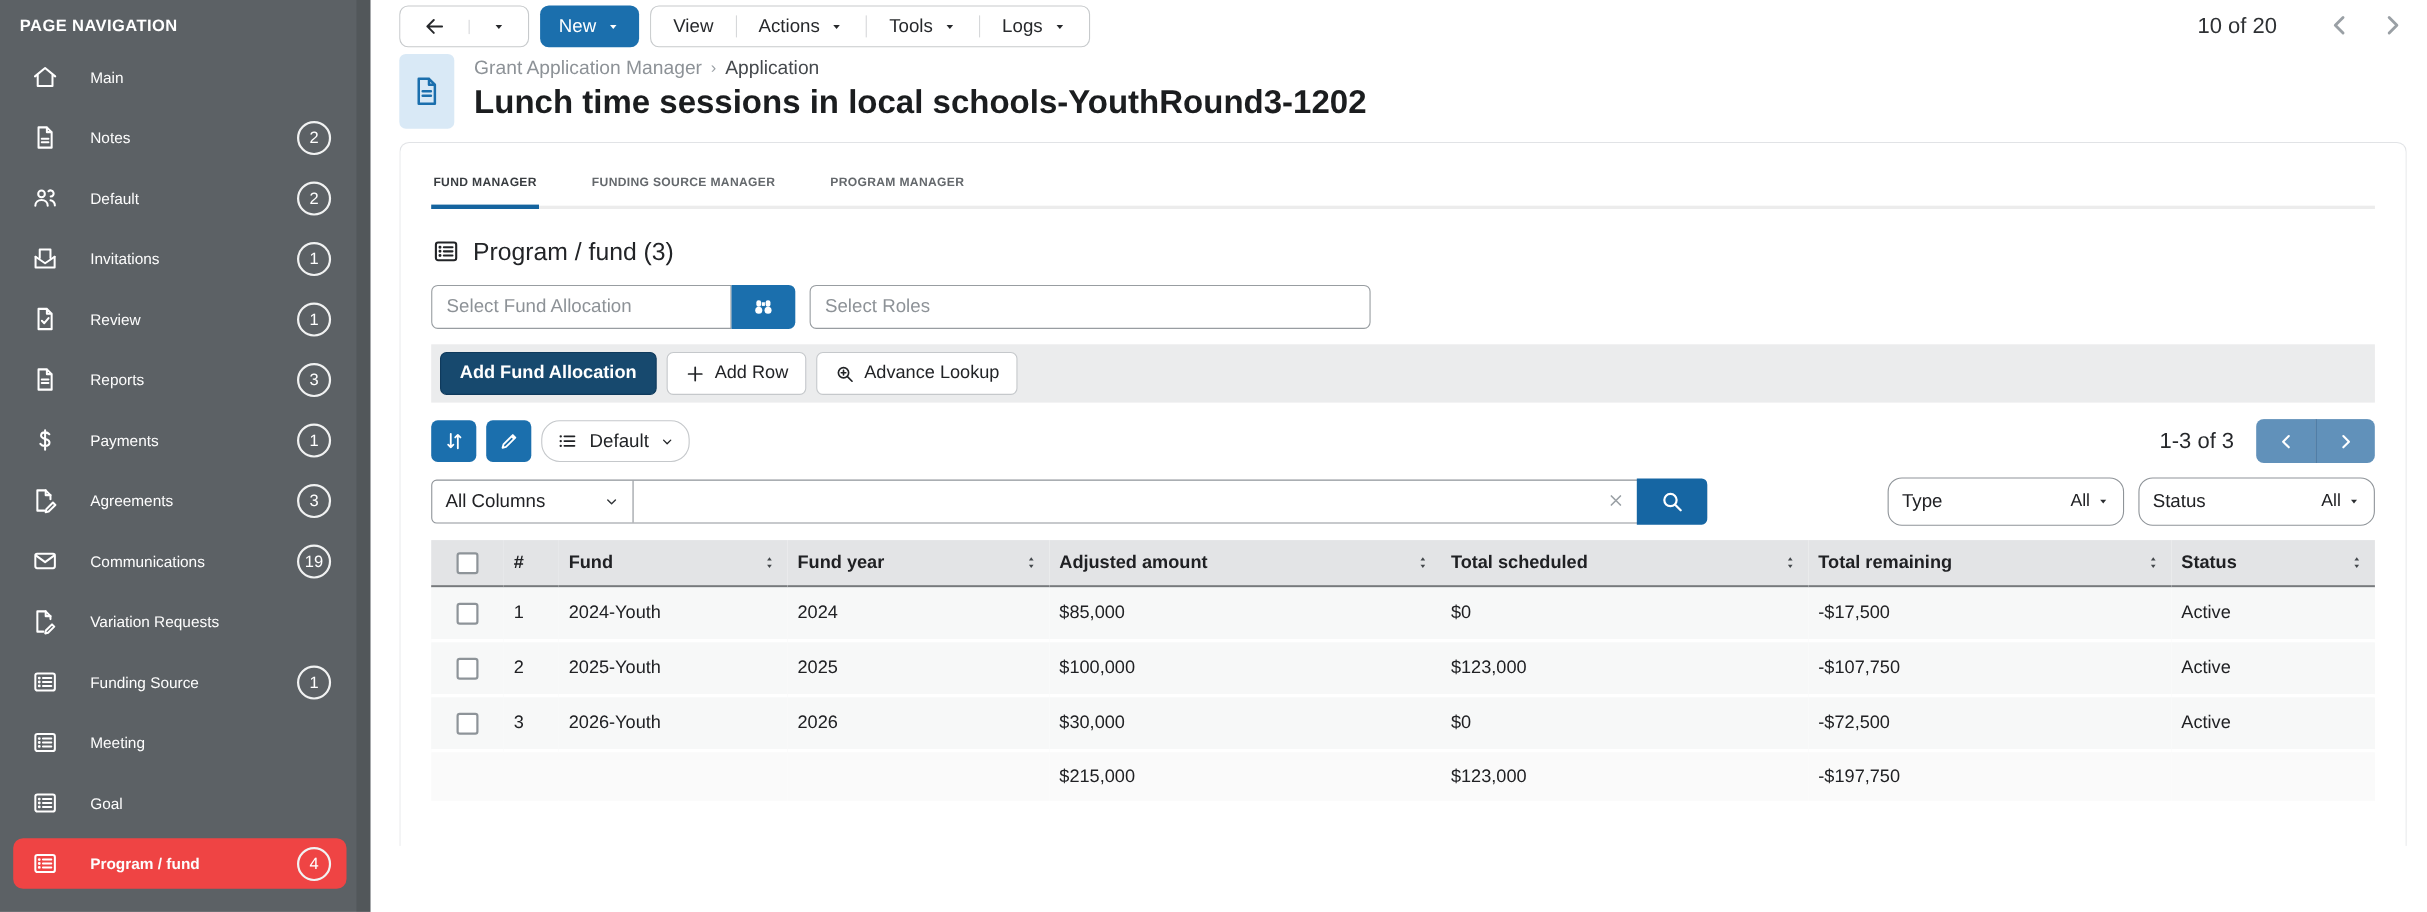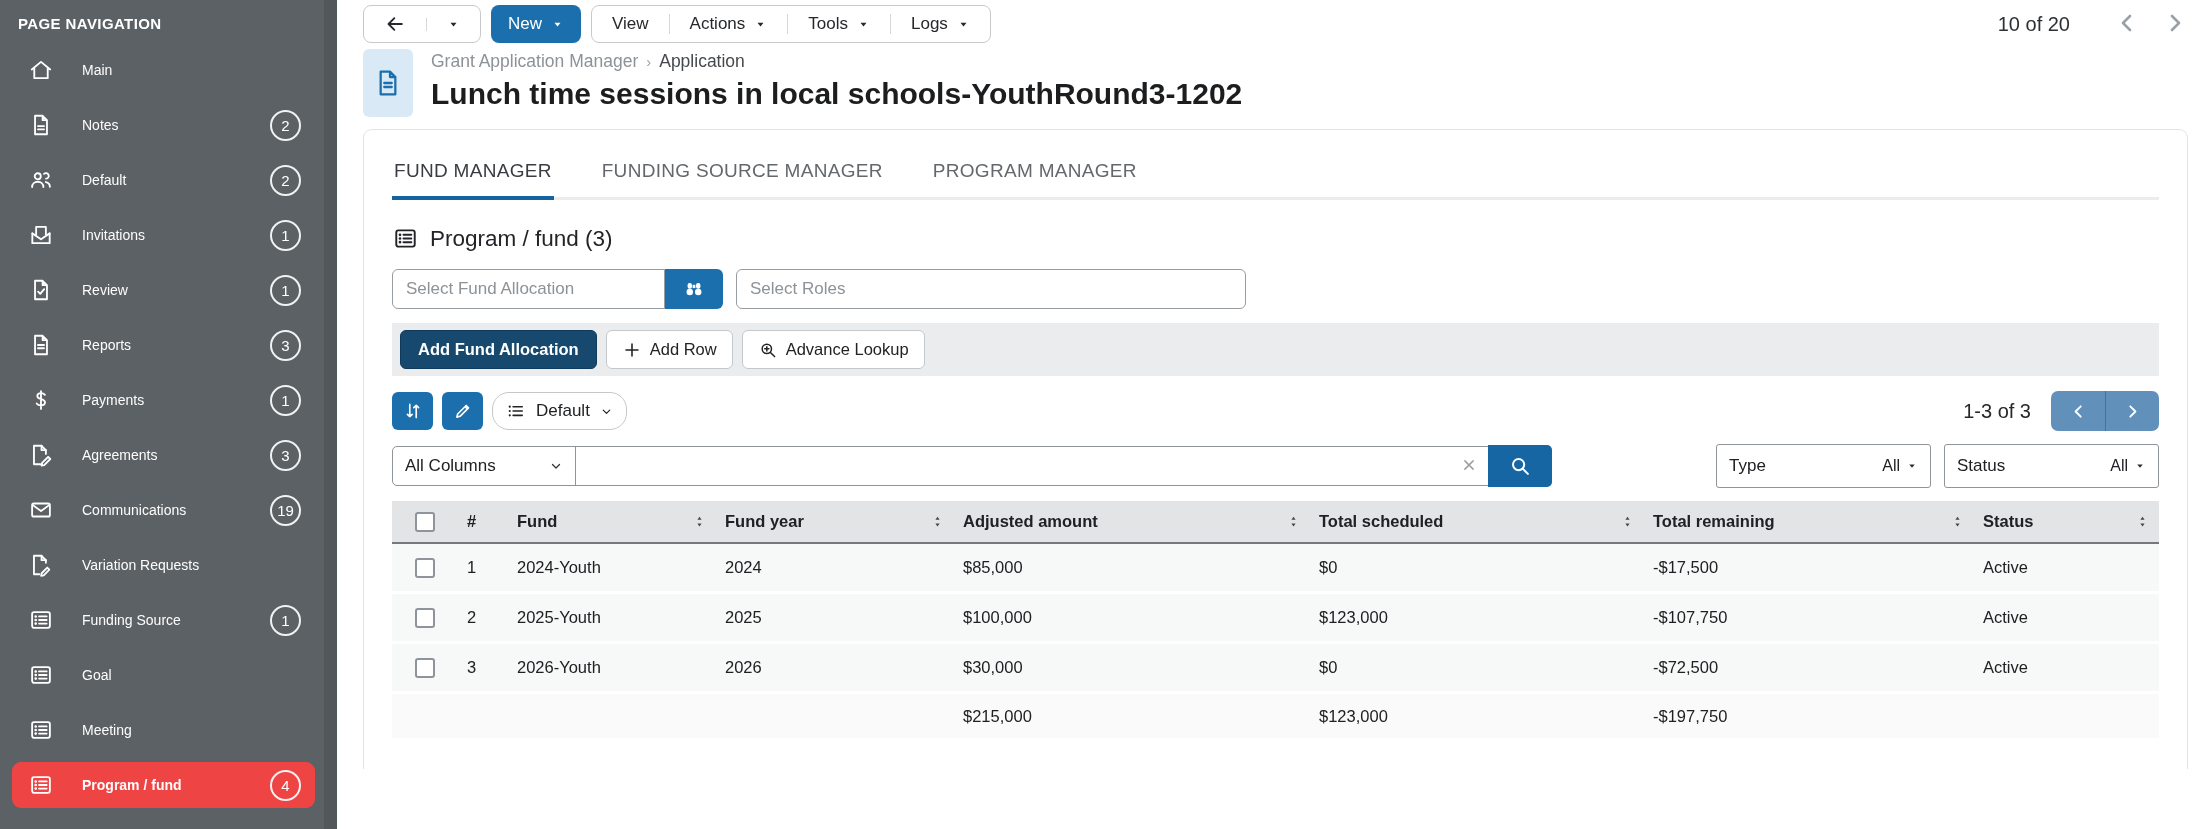--- a/index.html
+++ b/index.html
@@ -56,21 +56,21 @@
   .crumb-cur { color:#45494d; }
   .crumb-sep { font-size:15px; color:#9aa0a5; }
   .rec-title { margin-top:5px; font-size:30px; font-weight:700; color:#1b1d1f; }
 
   
   .card { margin-top:12px; border:1px solid #e1e3e6; border-bottom:none;
     border-radius:9px 9px 0 0; background:#fff; height:640px; padding:0 28px; }
 
   
   .tabs { display:flex; gap:46px; border-bottom:3px solid #ececec; margin-top:24px; }
-  .tab { position:relative; padding:6px 2px 15px; font-size:19px; font-weight:400;
+  .tab { position:relative; padding:6px 2px 15px; font-size:11px; font-weight:700;
     letter-spacing:.3px; color:#64686c; cursor:pointer; white-space:nowrap;text-align:center; }
   .tab.active { color:#393d41; }
   .tab.active::after { content:""; position:absolute; left:0; right:0; bottom:-3px;
     height:4px; background:#15649f; }
 
   
   .sec-head { display:flex; align-items:center; gap:11px; margin-top:25px; color:#222427; }
   .sec-head .icn { width:27px; height:27px; }
   .sec-title { font-size:22.5px; font-weight:500; }
 
@@ -117,21 +117,21 @@
     color:#202124; cursor:pointer; }
   .col-select .ic-s { width:14px; height:14px; color:#33373a; }
   .search-input { flex:1; border:none; outline:none; height:100%; font-family:inherit;
     font-size:17px; padding:0 12px; background:transparent; }
   .clear-x { background:none; border:none; color:#9aa0a5; cursor:pointer; padding:0 10px; }
   .clear-x .ic { width:18px; height:18px; }
   .search-btn { width:64px; height:42px; margin:-1px -1px -1px 0; background:#1666a3;
     border:none; border-radius:0 5px 5px 0; color:#fff; display:flex; align-items:center;
     justify-content:center; cursor:pointer; }
   .search-btn .ic { width:24px; height:24px; }
-  .dd-filter { width:215px; height:44px; border:1px solid #8f9499; border-radius:3px;
+  .dd-filter { width:215px; height:44px; border:1px solid #8f9499; border-radius:13px;
     background:#fff; display:flex; align-items:center; justify-content:space-between;
     padding:16px 12px; cursor:pointer; }
   .dd-filter .dd-label { font-size:17px; color:#202124; }
   .dd-filter .dd-val { font-size:16px; color:#202124; display:flex; align-items:center; gap:6px; }
   .dd-filter .ic-s { width:12px; height:12px; color:#2b2e31; }
   .type-box { margin-left:auto; }
   .status-box { margin-left:13px; }
 
   
   table.grid { width:100%; margin-top:13px; border-collapse:separate; border-spacing:0; }
@@ -360,29 +360,29 @@
           <use href="#i-list-box"></use>
         </svg>
         <span class="lbl">Funding Source</span>
         <span class="badge">1</span>
       </div>
 
       <div class="sb-item">
         <svg class="icn" viewBox="0 0 24 24">
           <use href="#i-list-box"></use>
         </svg>
+        <span class="lbl">Meeting</span>
+
+      </div>
+
+      <div class="sb-item">
+        <svg class="icn" viewBox="0 0 24 24">
+          <use href="#i-list-box"></use>
+        </svg>
         <span class="lbl">Goal</span>
-
-      </div>
-
-      <div class="sb-item">
-        <svg class="icn" viewBox="0 0 24 24">
-          <use href="#i-list-box"></use>
-        </svg>
-        <span class="lbl">Meeting</span>
 
       </div>
 
       <div class="sb-item active">
         <svg class="icn" viewBox="0 0 24 24">
           <use href="#i-list-box"></use>
         </svg>
         <span class="lbl">Program / fund</span>
         <span class="badge">4</span>
       </div>

